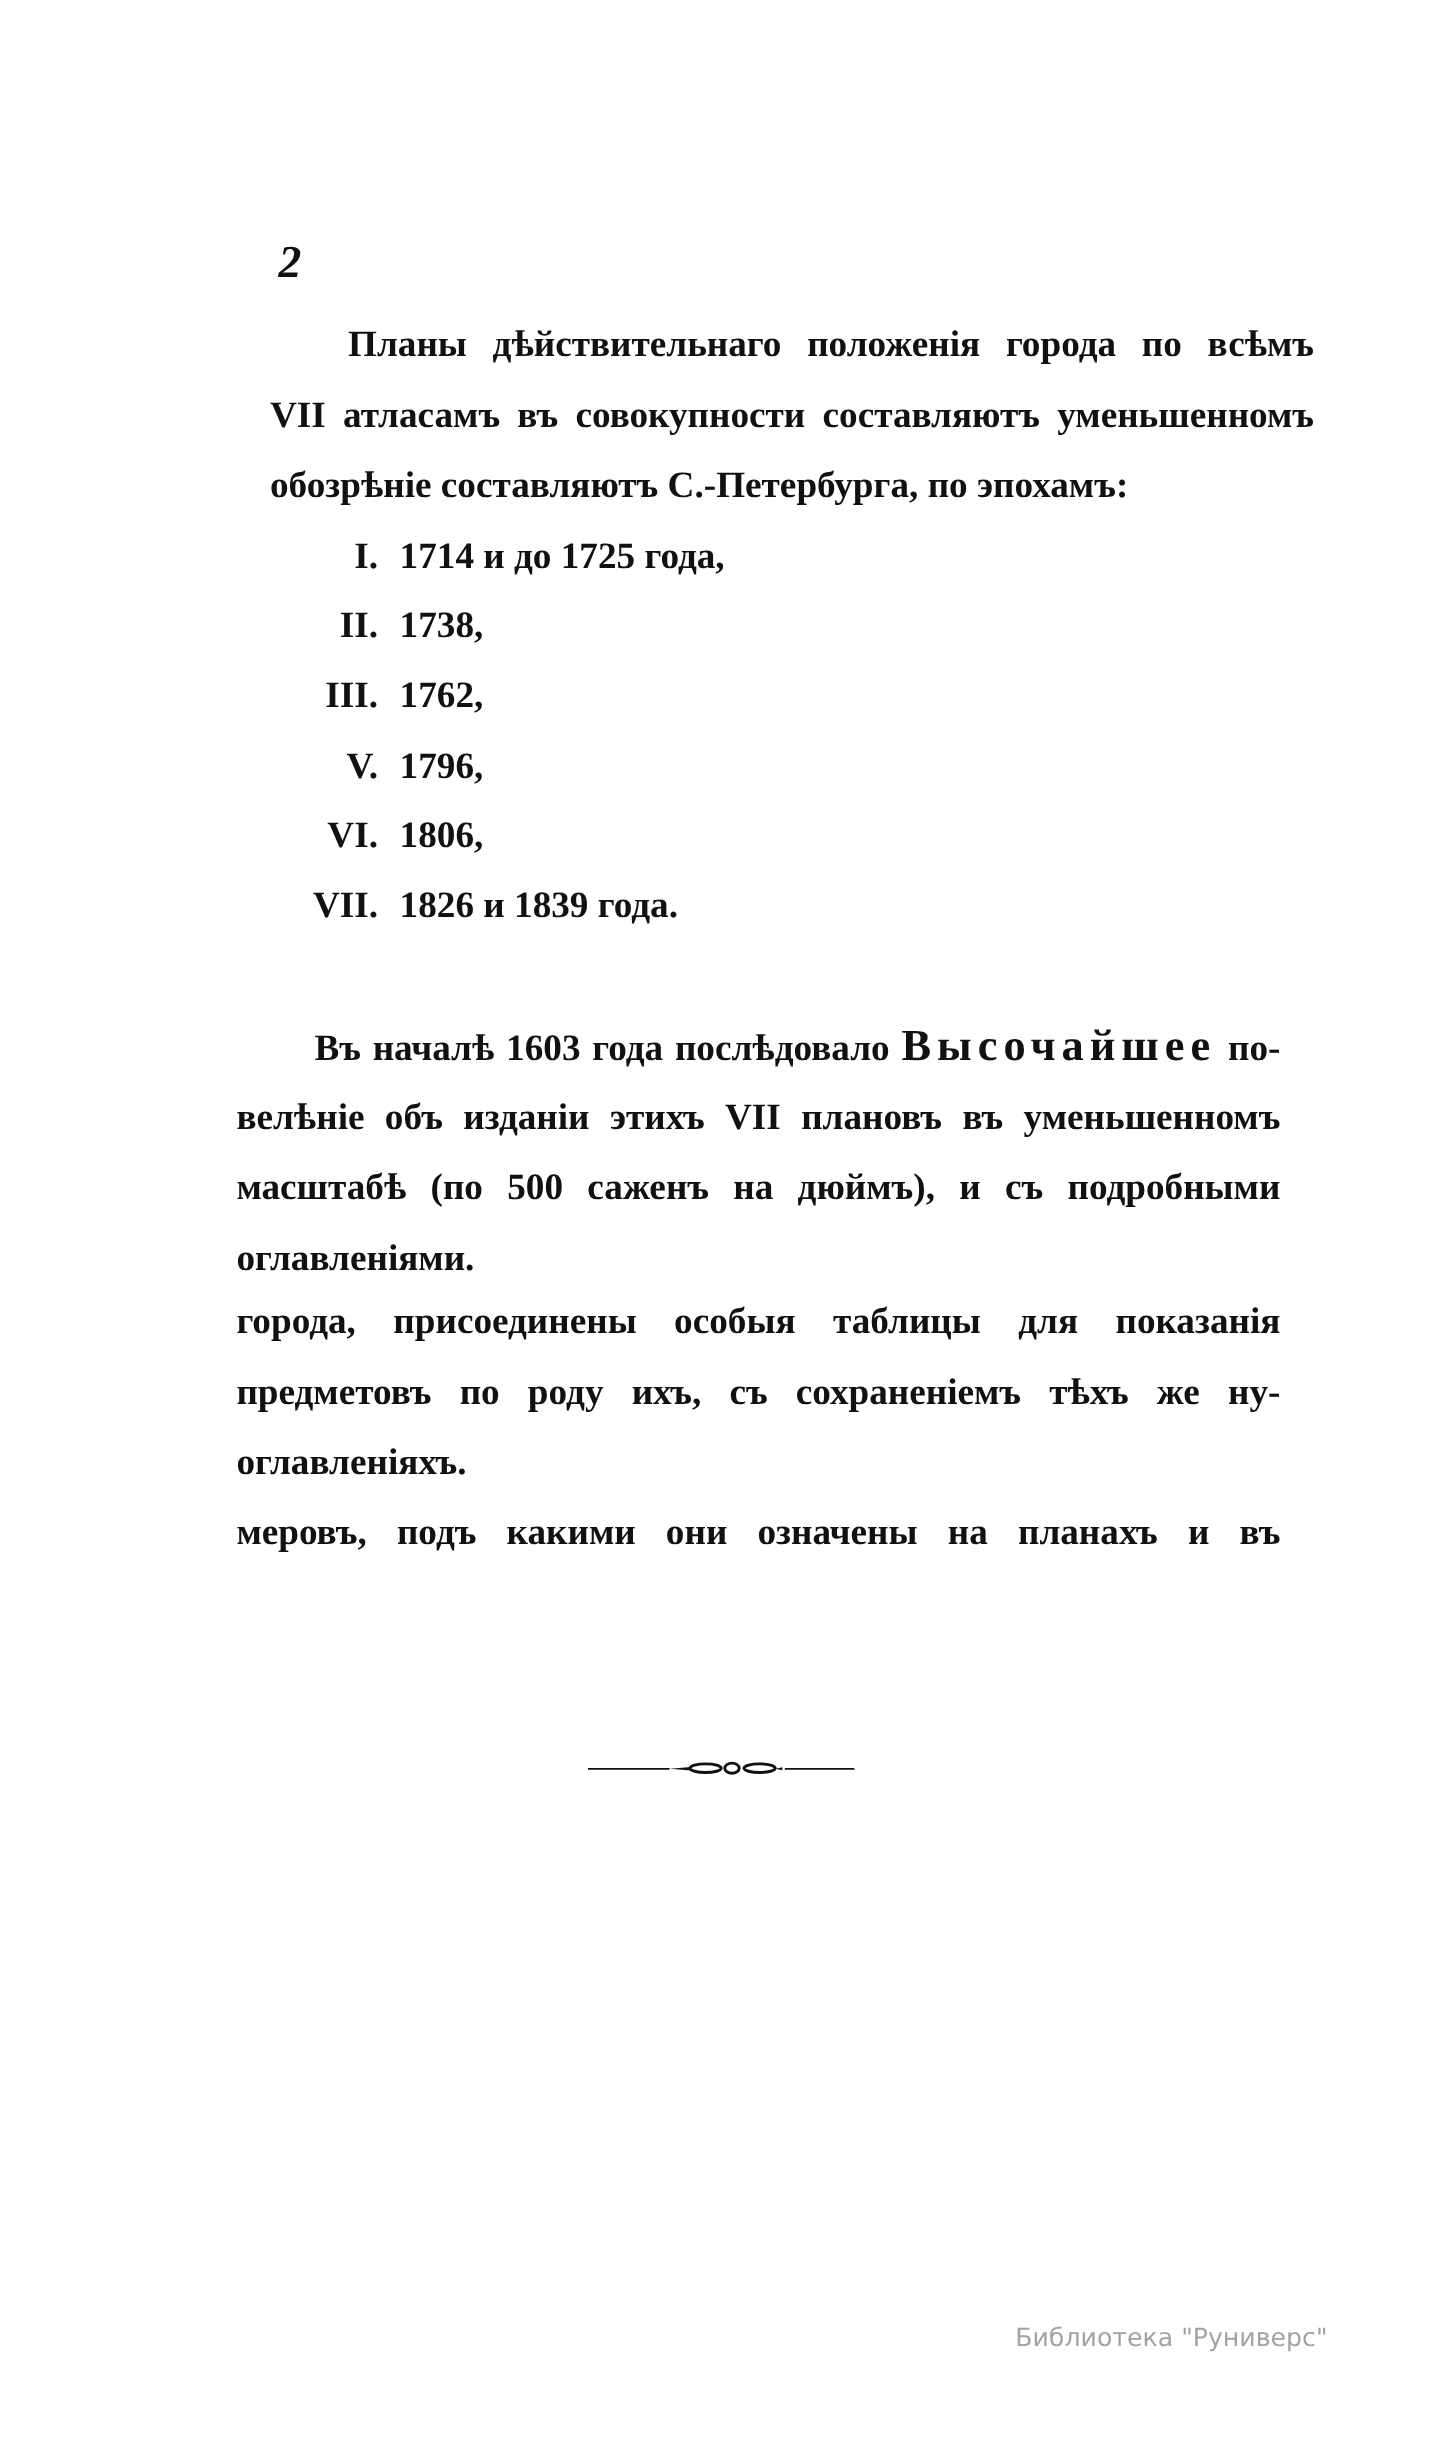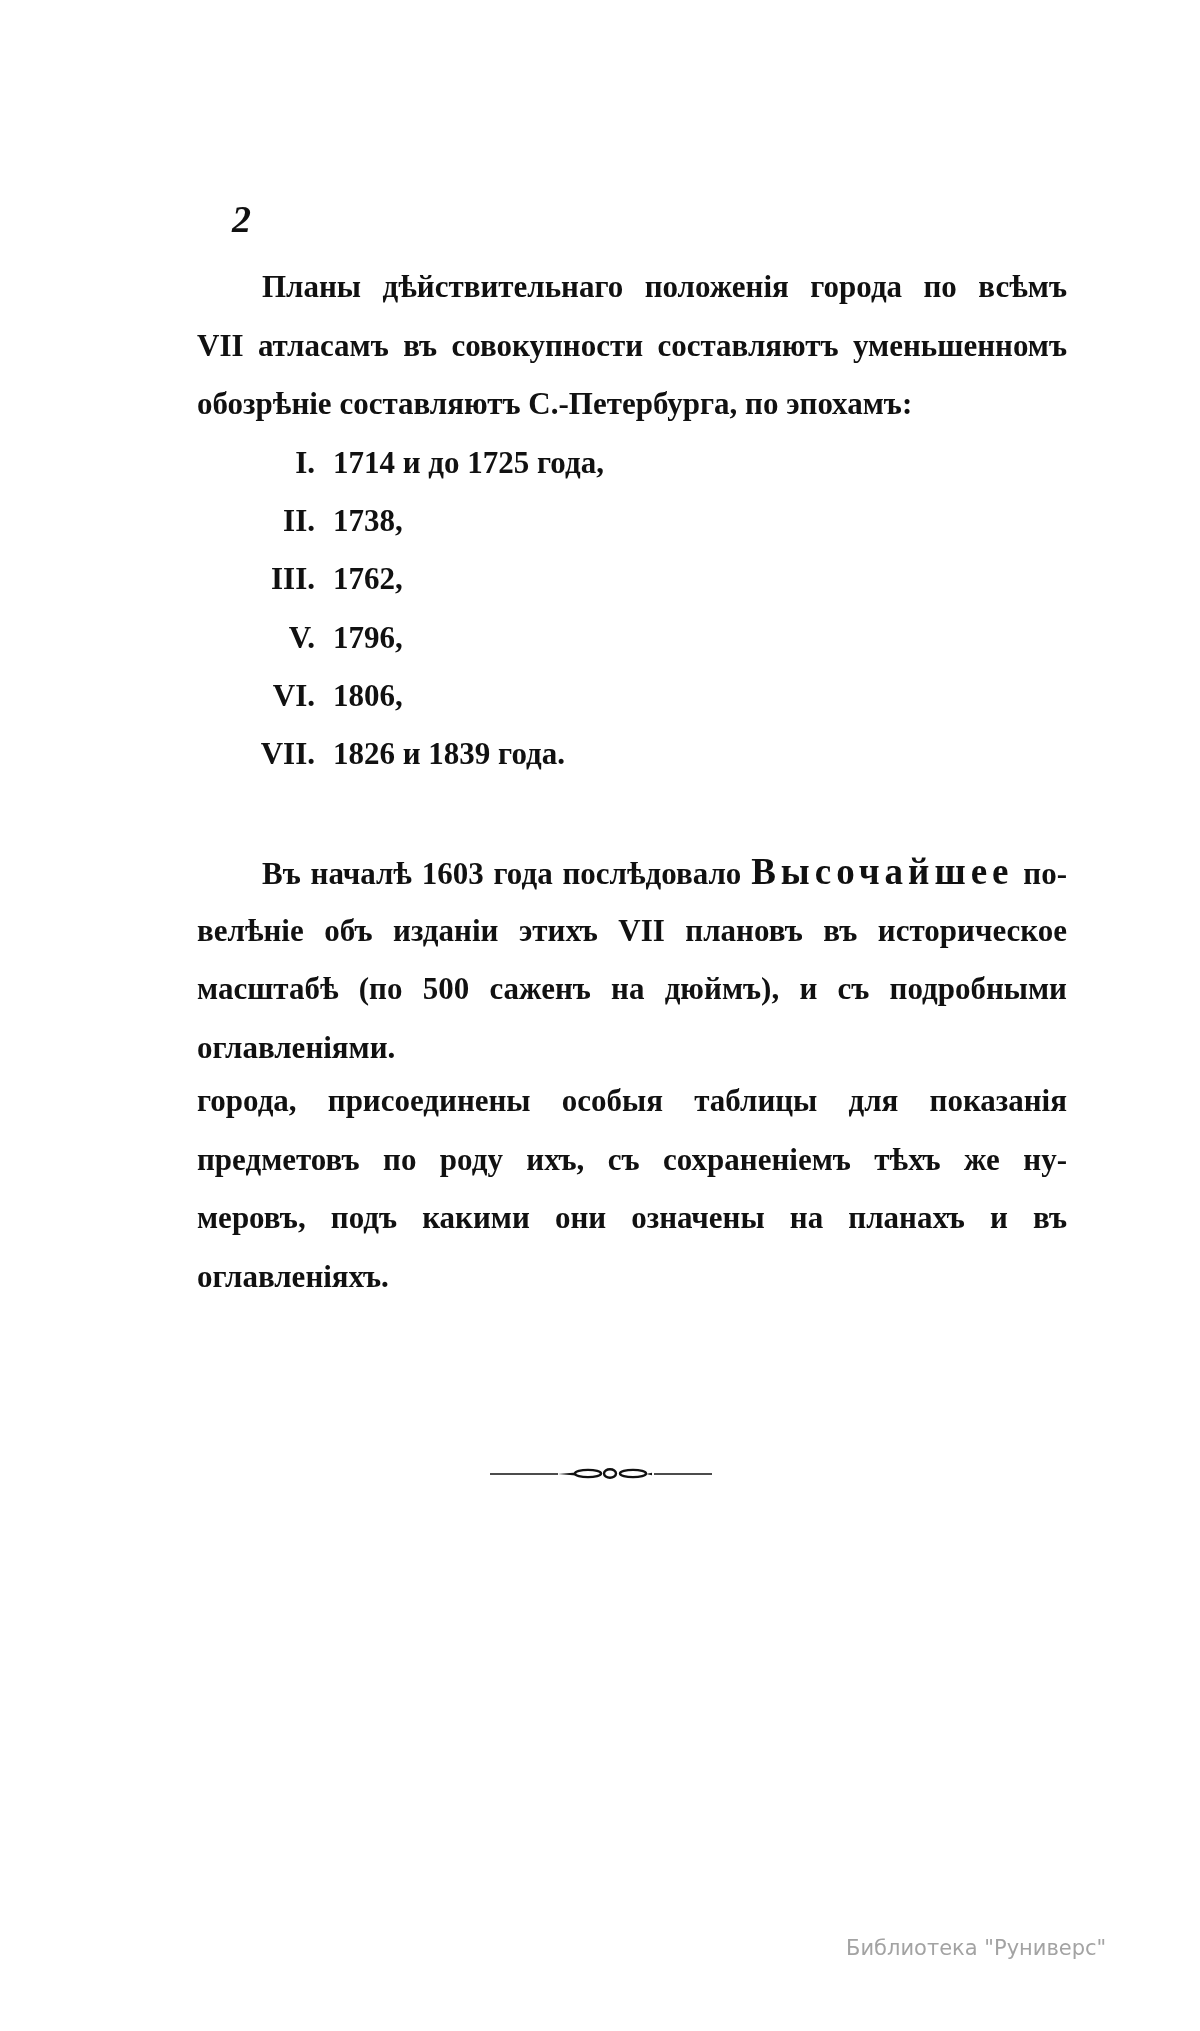--- a/index.html
+++ b/index.html
@@ -6,21 +6,21 @@
   body { width: 1200px; height: 2031px; position: relative; overflow: hidden;
          font-family: "Liberation Serif", "DejaVu Serif", serif; color: #111111; }
   .page-number { position: absolute; left: 232px; top: 200px; font-size: 38px; font-weight: bold;
                  font-style: italic; line-height: 1; }
   .text-block { position: absolute; left: 197px; width: 870px; font-size: 31px; font-weight: bold;
                 line-height: 58.5px; }
   .line { display: block; height: 58.5px; white-space: nowrap; text-align: justify;
           text-align-last: justify; }
   .line.last { text-align-last: left; }
   .line.indent { padding-left: 65px; }
-  #para1 { top: 258px; }
+  #para1 { top: 258px; margin-left: 28px; }
   #epoch-list { position: absolute; top: 434px; left: 197px; font-size: 31px; font-weight: bold; }
   .epoch { display: flex; height: 58.2px; line-height: 58.2px; white-space: nowrap; }
   .epoch .numeral { width: 118px; text-align: right; }
   .epoch .years { margin-left: 18px; }
   #para2 { top: 843px; }
   #para3 { top: 1072px; }
   .spaced { letter-spacing: 5px; font-size: 37px; }
   .ornament { position: absolute; left: 488px; top: 1463px; width: 226px; height: 20px; }
   .watermark { position: absolute; left: 846px; top: 1936px; font-family: "DejaVu Sans", sans-serif;
                font-size: 21px; color: #a3a3a3; white-space: nowrap; }
@@ -60,30 +60,30 @@
       <span class="years">1806,</span>
     </div>
     <div class="epoch">
       <span class="numeral">VII.</span>
       <span class="years">1826 и 1839 года.</span>
     </div>
   </div>
 
   <div class="text-block" id="para2">
     <span class="line indent"><span>Въ началѣ 1603 года послѣдовало </span><span class="spaced">Высочайшее</span><span> по-</span></span>
-    <span class="line">велѣніе объ изданіи этихъ VII плановъ въ историческое</span>
+    <span class="line">велѣніе объ изданіи этихъ VII плановъ въ уменьшенномъ</span>
     <span class="line">масштабѣ (по 500 саженъ на дюймъ), и съ подробными</span>
     <span class="line last">оглавленіями.</span>
   </div>
 
   <div class="text-block" id="para3">
     <span class="line">города, присоединены особыя таблицы для показанія</span>
     <span class="line">предметовъ по роду ихъ, съ сохраненіемъ тѣхъ же ну-</span>
+    <span class="line last">оглавленіяхъ.</span>
     <span class="line">меровъ, подъ какими они означены на планахъ и въ</span>
-    <span class="line last">оглавленіяхъ.</span>
   </div>
 
   <svg class="ornament" viewBox="0 0 226 20">
     <line x1="2" y1="11" x2="70" y2="11" stroke="#111" stroke-width="1.5"></line>
     <path d="M70 11 L88 9.5 L88 12.5 Z" fill="#111"></path>
     <ellipse cx="100" cy="10.5" rx="13" ry="3.6" fill="none" stroke="#111" stroke-width="2.4"></ellipse>
     <ellipse cx="122" cy="10.5" rx="6" ry="4.2" fill="none" stroke="#111" stroke-width="2.4"></ellipse>
     <ellipse cx="145" cy="10.5" rx="13" ry="3.6" fill="none" stroke="#111" stroke-width="2.4"></ellipse>
     <path d="M158 11 L164 9.8 L164 12.2 Z" fill="#111"></path>
     <line x1="166" y1="11" x2="224" y2="11" stroke="#111" stroke-width="1.5"></line>

